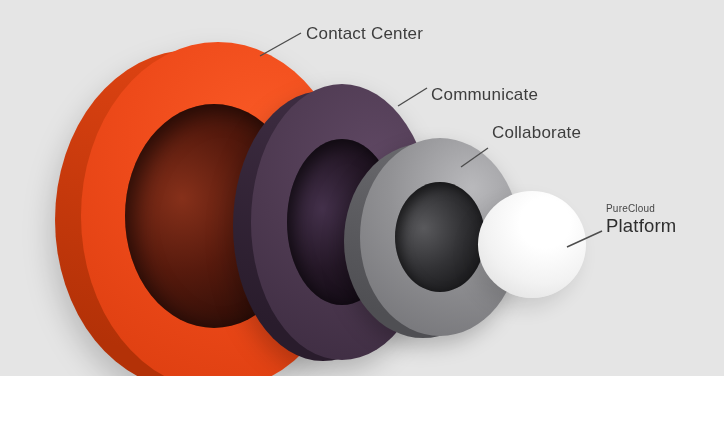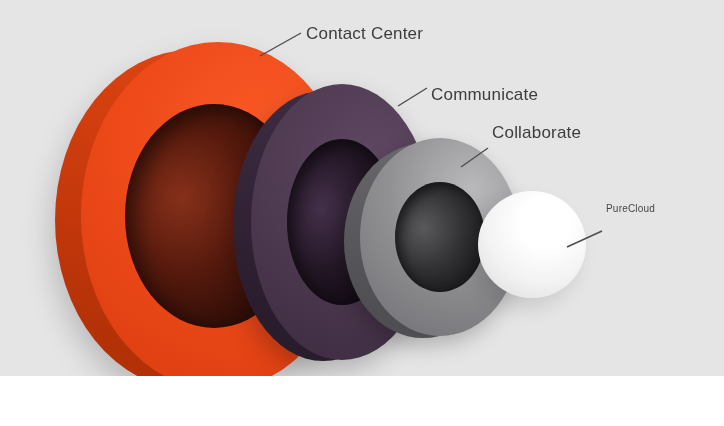--- a/index.html
+++ b/index.html
@@ -94,15 +94,16 @@
     <line x1="398" y1="106" x2="427" y2="88" stroke="#4d4d4d" stroke-width="1.4"></line>
     <line x1="461" y1="167" x2="488" y2="148" stroke="#4d4d4d" stroke-width="1.4"></line>
     <line x1="567" y1="247" x2="602" y2="231" stroke="#4d4d4d" stroke-width="1.4"></line>
   </svg>
 
   <div class="label label-cc">Contact Center</div>
   <div class="label label-com">Communicate</div>
   <div class="label label-col">Collaborate</div>
   <div class="label label-platform">
     <span class="brand">PureCloud</span>
+    <span class="plat">Platform</span>
   </div>
 
 </div>
 
 </body></html>

